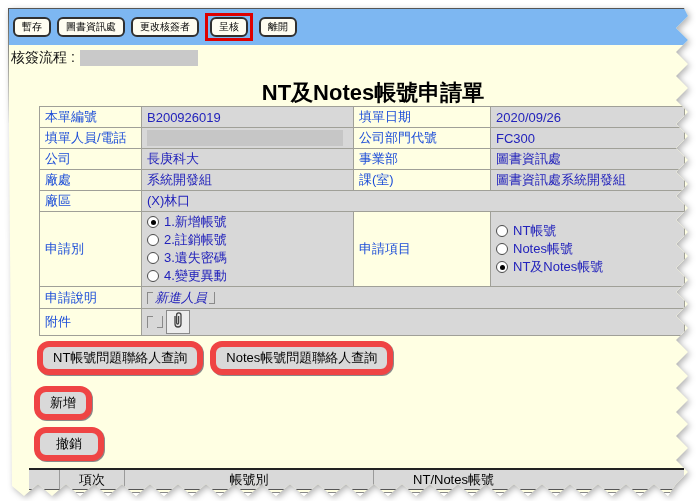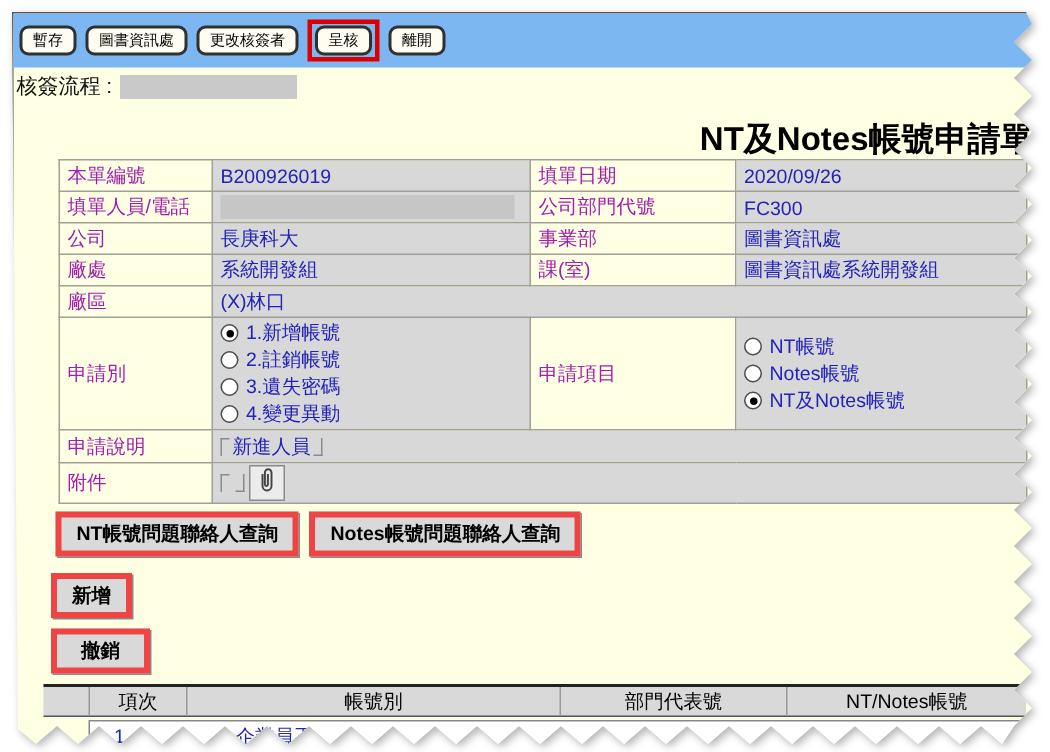--- a/index.html
+++ b/index.html
@@ -29,49 +29,49 @@
   .toolbar{display:flex;align-items:center;gap:6px;height:36px;box-sizing:border-box;
     padding:2px 0 2px 4px;background:#7db7f2;}
   .tbtn{display:inline-block;background:#fffdf1;border:2px solid #303030;border-radius:6px;
     padding:1px 7px;font-size:10px;color:#000;white-space:nowrap;cursor:default;}
   .redbox{display:inline-block;border:3px solid #dd0000;padding:1px 2px;line-height:0;}
   .redbox .tbtn{line-height:normal;}
   
   .approval{display:flex;align-items:center;height:20px;margin:3px 0 12px 2px;font-size:14px;color:#111;}
   .redact{display:inline-block;width:118px;height:16px;background:#c9c9c9;margin-left:5px;}
   
-  .title{margin-top:-2px;height:26px;text-align:right;padding-left:48px;
+  .title{margin-top:-2px;height:26px;text-align:center;padding-left:48px;
     font-size:22px;font-weight:bold;color:#000;}
   
   table.grid{border-collapse:collapse;table-layout:fixed;width:645px;margin:2px 0 0 30px;
     background:#ffffe3;}
   table.grid td{border:1px solid #a0a098;font-size:13px;padding:1px 5px;vertical-align:middle;
     overflow:hidden;white-space:nowrap;}
-  td.lab{background:#ffffe3;color:#a21caf;}
+  td.lab{background:#ffffe3;color:#1d4ed8;}
   td.val{background:#d8d8d8;color:#2222bb;}
   tr.r{height:21px;}
   td.top{vertical-align:top;padding-top:3px;}
   .redactcell{display:block;width:196px;height:16px;background:#c6c6c6;}
   
   .opt{display:flex;align-items:center;height:18px;color:#2222bb;}
   .radio{display:inline-block;width:10px;height:10px;border:1px solid #4a4a4a;border-radius:50%;
     background:#fff;margin-right:5px;position:relative;flex:none;}
   .radio.sel::after{content:"";position:absolute;left:2.5px;top:2.5px;width:5px;height:5px;
     border-radius:50%;background:#000;}
   
   .fb-o{display:inline-block;width:5px;height:11px;border-left:1px solid #8a8a8a;
     border-top:1px solid #8a8a8a;vertical-align:middle;margin-right:2px;}
   .fb-c{display:inline-block;width:5px;height:11px;border-right:1px solid #8a8a8a;
     border-bottom:1px solid #8a8a8a;vertical-align:middle;margin-left:2px;}
-  .fieldtext{color:#2222bb;}
+  .fieldtext{color:#2222bb;font-style:italic;}
   .attachbtn{display:inline-block;width:22px;height:22px;background:#ececec;border:1px solid #8a8a8a;
     vertical-align:middle;margin-left:3px;text-align:center;line-height:20px;}
   
-  .gbtn{display:inline-block;background:#d9d9d9;border:4px solid #ef4444;border-radius:0;
-    box-shadow:1px 1px 0 #8a8a8a;padding:2px 10px;font-size:13px;color:#000;white-space:nowrap;font-weight:bold;}
+  .gbtn{display:inline-block;background:#d9d9d9;border:6px solid #ef4444;border-radius:12px;
+    box-shadow:1px 1px 0 #8a8a8a;padding:2px 10px;font-size:13px;color:#000;white-space:nowrap;}
   .contact-row{margin:5px 0 0 28px;display:flex;gap:7px;}
   .add-row{margin:11px 0 4px 25px;}
   .withdraw-row{margin:7px 0 0 25px;}
   
   .btable{margin:7px 0 0 20px;width:655px;}
   .bhead{display:flex;height:22px;box-sizing:border-box;background:#d9d9d9;
     border-top:2px solid #222;border-bottom:1px solid #555;}
   .bhead .hc{display:flex;align-items:center;justify-content:center;font-size:13px;color:#000;
     box-sizing:border-box;border-left:1px solid #9a9a9a;}
   .bhead .hc:first-child{border-left:none;}
@@ -207,21 +207,20 @@
     </div>
     <div class="withdraw-row">
       <span class="gbtn" style="padding:2px 16px;">撤銷</span>
     </div>
 
     <div class="btable">
       <div class="bhead">
         <div class="hc hc0"></div>
         <div class="hc hc1">項次</div>
         <div class="hc hc2">帳號別</div>
-        <div class="hc hc3">部門代表號</div>
         <div class="hc hc4">NT/Notes帳號</div>
       </div>
       <div class="bdata">
         <div class="brow first">
           <div class="bc-seq">1</div>
           <div class="bc-type"><span class="blink">企業員工</span></div>
         </div>
         <div class="brow"></div>
       </div>
     </div>

